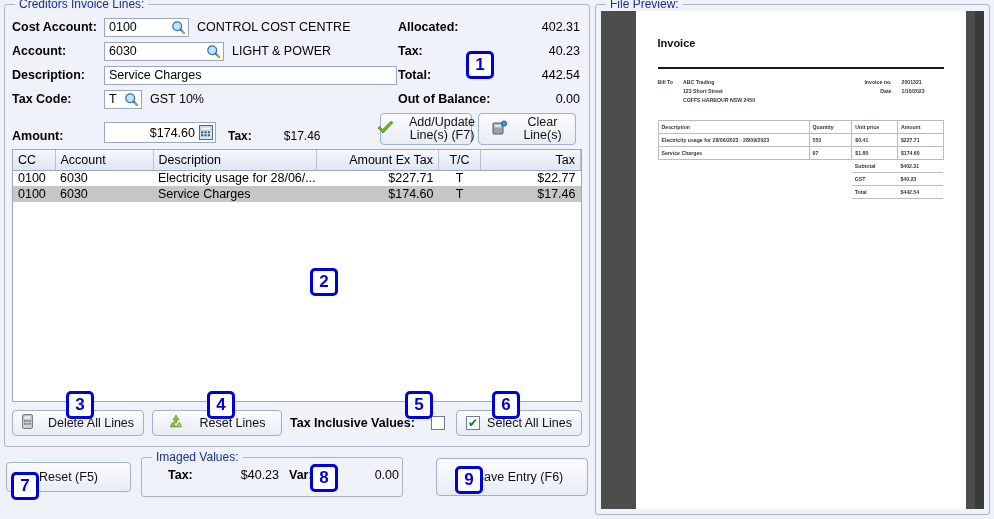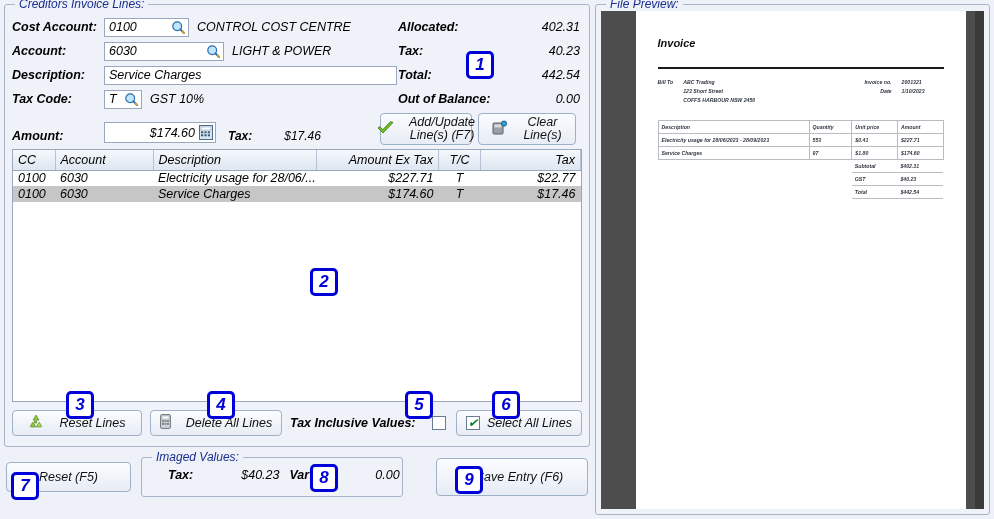--- a/index.html
+++ b/index.html
@@ -6,21 +6,21 @@
   html, body { margin:0; padding:0; }
   body {
     width: 994px; height: 519px;
     background: #eef1f7;
     font-family: "Liberation Sans", sans-serif;
     font-size: 12px;
     color: #000;
     overflow: hidden;
     position: relative;
   }
-  .app { position:absolute; inset:0; display:flex;font-style:italic; }
+  .app { position:absolute; inset:0; display:flex; }
 
   
   .left-pane {
     width: 595px; height: 519px;
     background: #eef1f7;
     position: relative;
     padding: 4px 5px 4px 4px;
   }
   .groupbox {
     border: 1px solid #a9b4c9;
@@ -391,47 +391,47 @@
               <td>Service Charges</td>
               <td class="r">$174.60</td>
               <td class="c">T</td>
               <td class="r">$17.46</td>
             </tr>
           </tbody>
         </table>
       </div>
 
       <div class="actionbar">
-        <div class="btn" id="reset-lines-btn">
-          <span>
-            <svg width="16" height="15" viewBox="0 0 16 15">
-                <path d="M8 1 L11 6 L8.6 6 L8.6 9 L6.4 9 L6.4 6 L5 6 Z" fill="#8cc63f" stroke="#4e7d12" stroke-width="0.6" transform="rotate(0 8 7)"></path>
-                <path d="M2.2 12.5 L4.6 8.3 L6 9.5 L7.6 13 L3.4 13 Z" fill="#8cc63f" stroke="#4e7d12" stroke-width="0.6"></path>
-                <path d="M13.8 12.5 L11.4 8.3 L10 9.5 L8.4 13 L12.6 13 Z" fill="#a5d861" stroke="#4e7d12" stroke-width="0.6"></path>
-              </svg>
-          </span>
-          <span>Reset Lines</span>
-        </div>
-
         <div class="btn" id="delete-all-btn">
           <span>
             <svg width="11" height="15" viewBox="0 0 11 15">
                 <rect x="0.6" y="0.6" width="9.8" height="13.8" rx="1" fill="#cfd4d9" stroke="#6d747b"></rect>
                 <rect x="2" y="2" width="7" height="3" fill="#fff" stroke="#9aa1a8" stroke-width="0.6"></rect>
                 <g fill="#7c848c">
                   <rect x="2" y="6.2" width="2" height="1.8"></rect>
                   <rect x="4.5" y="6.2" width="2" height="1.8"></rect>
                   <rect x="7" y="6.2" width="2" height="1.8"></rect>
                   <rect x="2" y="9" width="2" height="1.8"></rect>
                   <rect x="4.5" y="9" width="2" height="1.8"></rect>
                   <rect x="7" y="9" width="2" height="1.8"></rect>
                 </g>
               </svg>
           </span>
           <span>Delete All Lines</span>
+        </div>
+
+        <div class="btn" id="reset-lines-btn">
+          <span>
+            <svg width="16" height="15" viewBox="0 0 16 15">
+                <path d="M8 1 L11 6 L8.6 6 L8.6 9 L6.4 9 L6.4 6 L5 6 Z" fill="#8cc63f" stroke="#4e7d12" stroke-width="0.6" transform="rotate(0 8 7)"></path>
+                <path d="M2.2 12.5 L4.6 8.3 L6 9.5 L7.6 13 L3.4 13 Z" fill="#8cc63f" stroke="#4e7d12" stroke-width="0.6"></path>
+                <path d="M13.8 12.5 L11.4 8.3 L10 9.5 L8.4 13 L12.6 13 Z" fill="#a5d861" stroke="#4e7d12" stroke-width="0.6"></path>
+              </svg>
+          </span>
+          <span>Reset Lines</span>
         </div>
 
         <span class="chk-label">Tax Inclusive Values:</span>
         <span class="checkbox"></span>
 
         <div class="btn" id="select-all-box">
           <span class="checkbox" style="margin-left:0;">✔</span>
           <span>Select All Lines</span>
         </div>
       </div>

